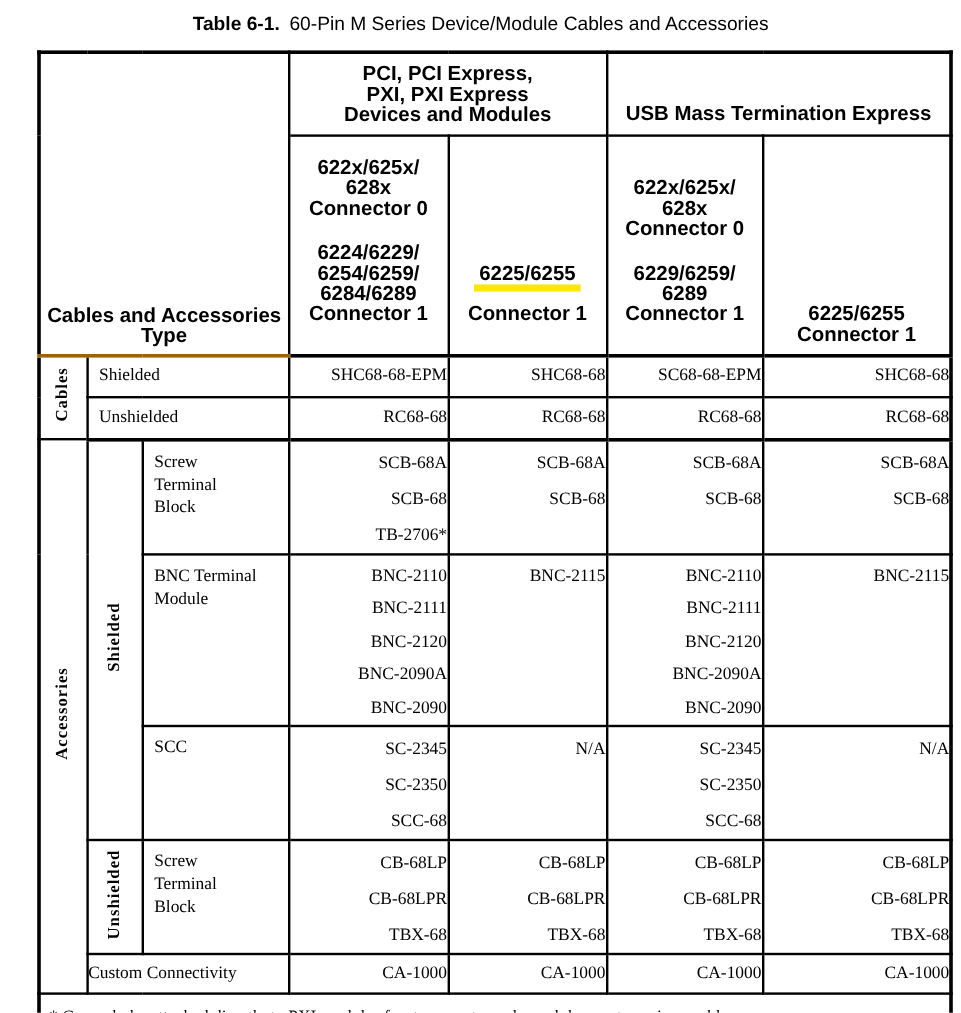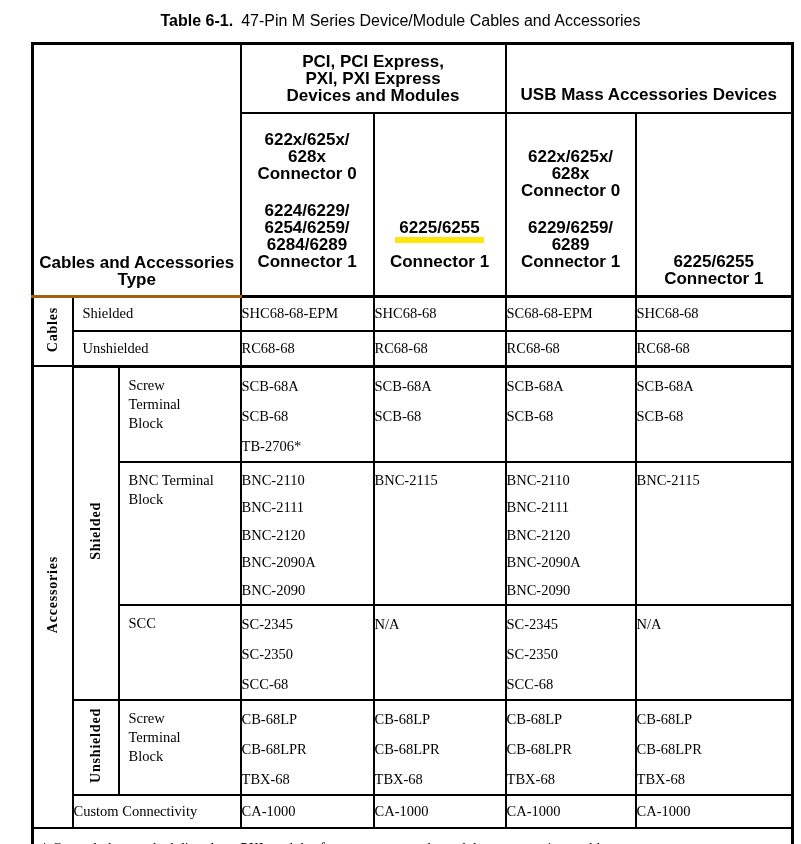--- a/index.html
+++ b/index.html
@@ -69,60 +69,60 @@
     white-space:pre-line;
     text-align:left;
   }
   .lbl-top{vertical-align:top;padding-top:8px;}
   .lbl-mid{vertical-align:middle;}
   .lbl-center{text-align:left;padding-left:0;vertical-align:middle;}
 
   .data{
     font-family:"Liberation Serif",serif;
     font-size:14.5px;
-    text-align:left;
+    text-align:right;
   }
   .data-mid{vertical-align:middle;}
   .data-multi{vertical-align:top;padding-top:3px;line-height:30px;white-space:pre-line;}
   tr.r6 td.data-multi{line-height:27.5px;padding-top:4px;}
 
   td.footnote{
     font-family:"Liberation Serif",serif;
     font-size:14.5px;
     vertical-align:middle;
     padding-left:7px;
     text-align:left;
   }
 </style>
 </head>
 <body>
 
 <div class="caption">
-  <span class="cap-label">Table 6-1.</span><span class="gap"></span><span class="cap-text">47-Pin M Series Device/Module Cables and Accessories</span>
+  <span class="cap-label">Table 6-1.</span><span class="gap"></span><span class="cap-text">60-Pin M Series Device/Module Cables and Accessories</span>
 </div>
 
 <table class="doc-table">
   <colgroup>
     <col style="width:40px">
       <col style="width:46px">
       <col style="width:122px">
     <col style="width:133px">
       <col style="width:132px">
       <col style="width:130px">
       <col style="width:157px">
   </colgroup>
 
   <tbody>
       <tr class="r1">
     <td class="hcell corner" colspan="3" rowspan="2">Cables and Accessories
 Type</td>
     <td class="hcell ghead" colspan="2">PCI, PCI Express,
 PXI, PXI Express
 Devices and Modules</td>
-    <td class="hcell ghead-usb" colspan="2">USB Mass Accessories Devices</td>
+    <td class="hcell ghead-usb" colspan="2">USB Mass Termination Express</td>
   </tr>
 
   <tr class="r2">
     <td class="hcell">
       <div class="hb">622x/625x/
 628x
 Connector 0</div>
       <div class="hb">6224/6229/
 6254/6259/
 6284/6289
@@ -179,21 +179,21 @@
     <td class="data data-multi">SCB-68A
 SCB-68</td>
     <td class="data data-multi">SCB-68A
 SCB-68</td>
     <td class="data data-multi">SCB-68A
 SCB-68</td>
   </tr>
 
   <tr class="r6">
     <td class="lbl lbl-top">BNC Terminal
-Block</td>
+Module</td>
     <td class="data data-multi">BNC-2110
 BNC-2111
 BNC-2120
 BNC-2090A
 BNC-2090</td>
     <td class="data data-multi">BNC-2115</td>
     <td class="data data-multi">BNC-2110
 BNC-2111
 BNC-2120
 BNC-2090A

